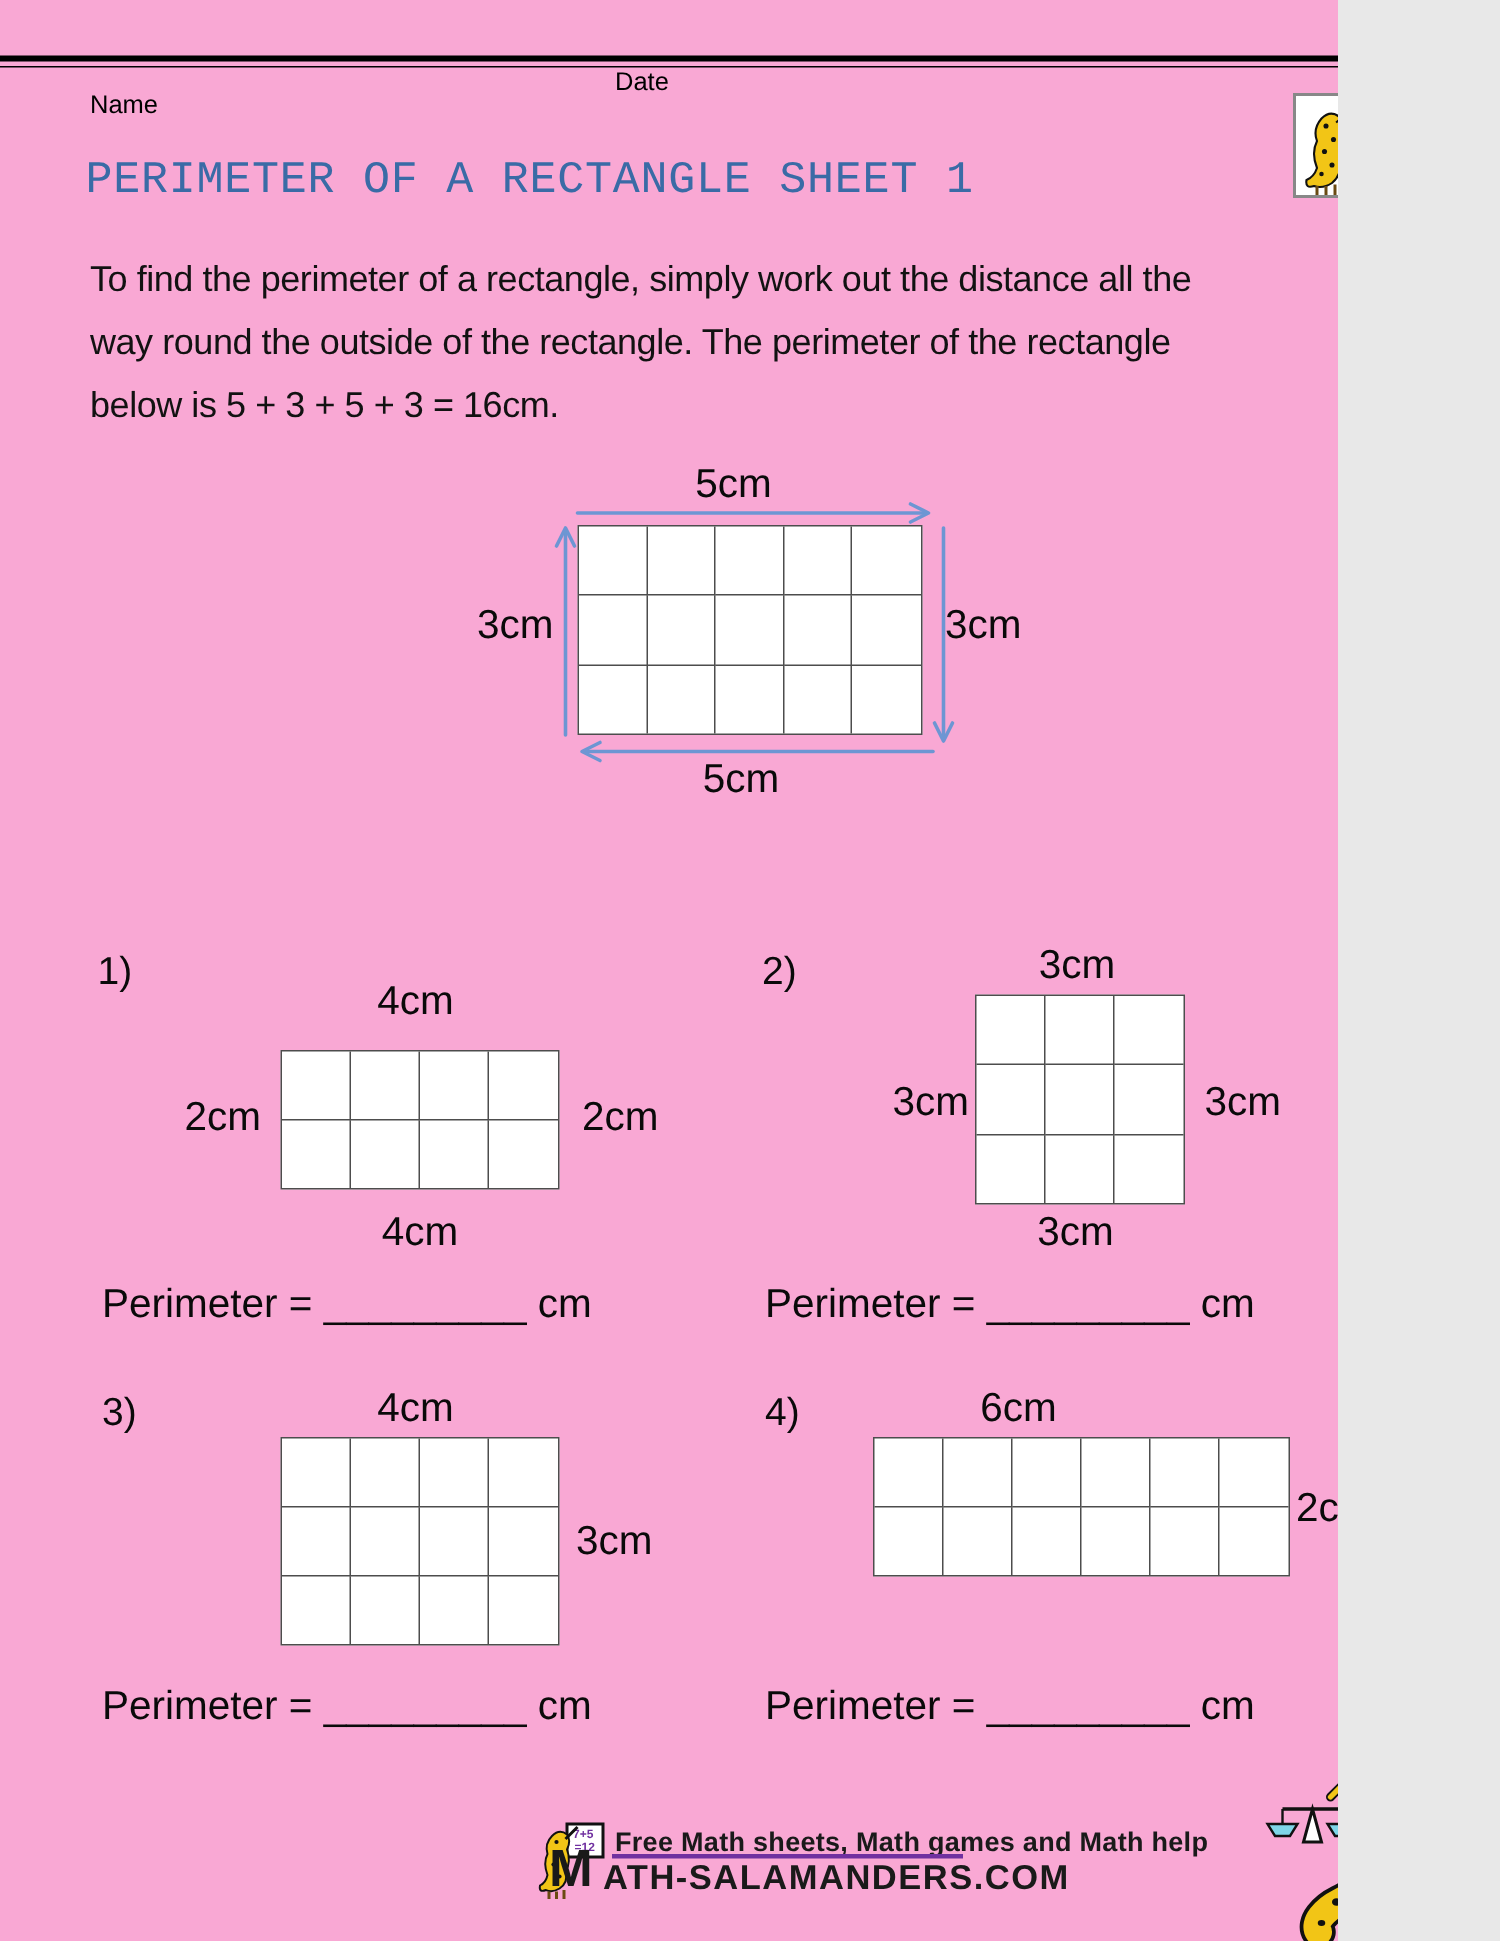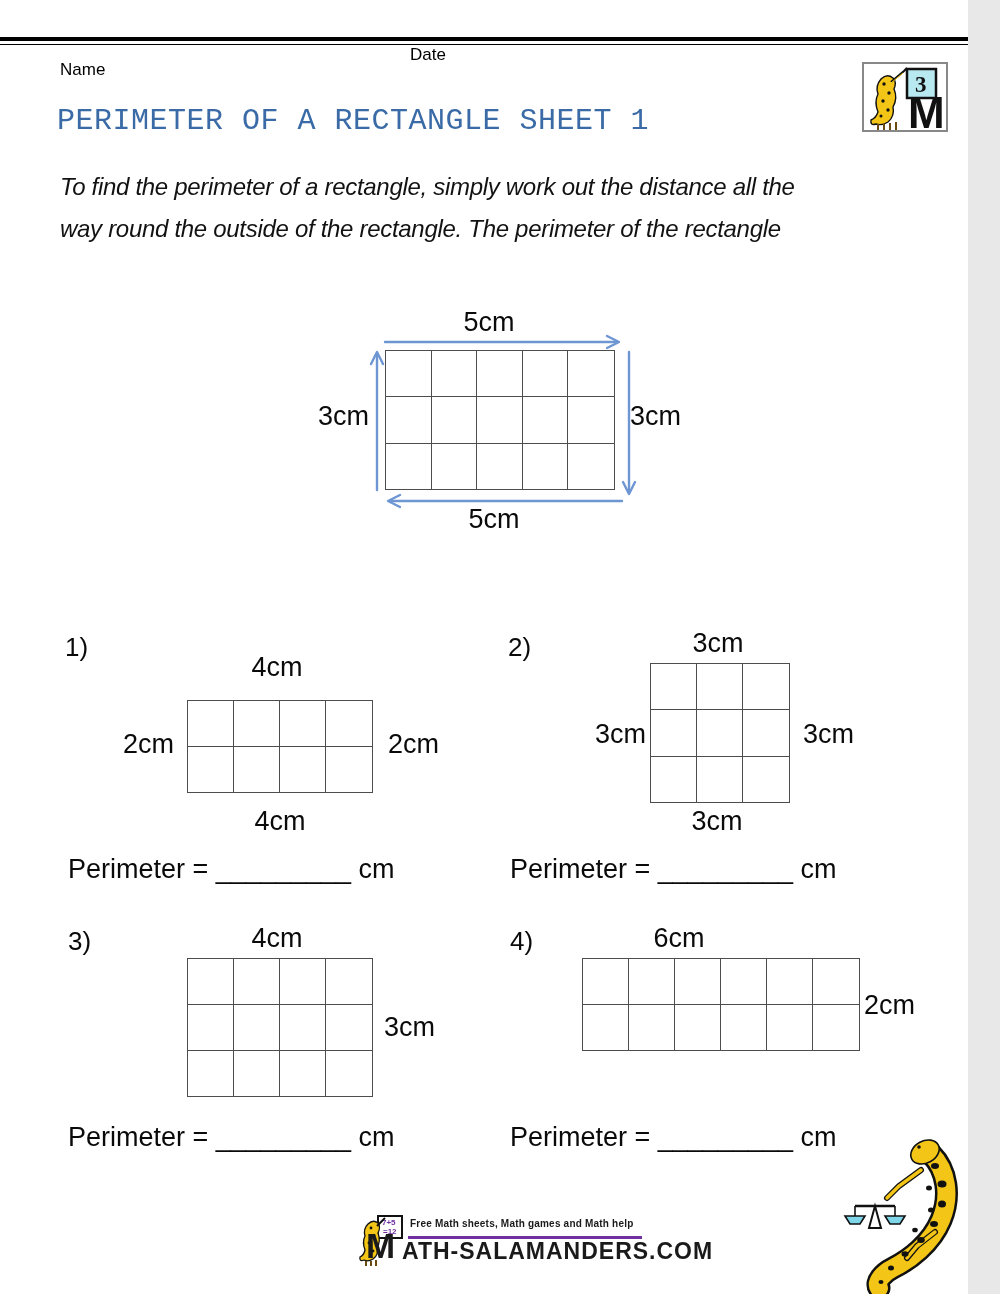--- a/index.html
+++ b/index.html
@@ -1,39 +1,39 @@
 <!DOCTYPE html>
 <html style="--title-color: #3a6ba6; --grid-line: #4d4d4d; --arrow-color: #6d96d3; --underline-color: #7030a0; --salamander-yellow: #f2c516; --scale-cyan: #7fd6e8; --logo-board-cyan: #b8e8f0;"><head>
 <meta charset="utf-8">
 <style>
   html,body{margin:0;padding:0;background:#e8e8e8;}
   .page{
-    position:relative;width:968px;height:1294px;background:#ffffff;overflow:hidden;
+    position:relative;width:892px;height:1294px;background:#f9a8d4;overflow:hidden;
     font-family:"Liberation Sans",sans-serif;color:#111;
   }
   .rule-thick{position:absolute;left:0;top:37px;width:1000px;height:4px;background:#000;}
   .rule-thin{position:absolute;left:0;top:44px;width:1000px;height:1px;background:#000;}
   .hdr-label{position:absolute;font-size:17px;color:#000;}
   .title{
     position:absolute;left:57px;top:104px;
     font-family:Liberation Mono, monospace;font-size:30px;letter-spacing:.5px;
     color:var(--title-color);white-space:nowrap;
   }
-  .intro{position:absolute;left:60px;top:166px;font-size:24px;line-height:42px;letter-spacing:-.3px;color:#121212;font-style:italic;}
+  .intro{position:absolute;left:60px;top:166px;font-size:24px;line-height:42px;letter-spacing:-.3px;color:#121212;}
   .intro div{white-space:nowrap;}
   .instruction{position:absolute;left:0;top:573px;width:1000px;text-align:center;font-size:25px;letter-spacing:-.3px;color:#121212;}
   .grid{position:absolute;border:1px solid var(--grid-line);background:#fff;box-sizing:border-box;display:grid;}
   .cell{border-right:1px solid var(--grid-line);border-bottom:1px solid var(--grid-line);}
   .dim{position:absolute;font-size:27px;color:#0a0a0a;white-space:nowrap;}
   .dim.center{transform:translateX(-50%);}
   .pnum{position:absolute;font-size:26px;color:#0a0a0a;}
   .answer{position:absolute;font-size:27px;color:#0a0a0a;white-space:nowrap;}
   .arr{position:absolute;}
   .arr g{stroke:var(--arrow-color);fill:none;stroke-width:2.4;stroke-linecap:round;stroke-linejoin:round;}
-  .footer-tagline{position:absolute;left:410px;top:1218px;font-size:10px;font-weight:bold;color:#1a1a1a;letter-spacing:.2px;}
+  .footer-tagline{position:absolute;left:410px;top:1218px;font-size:18px;font-weight:bold;color:#1a1a1a;letter-spacing:.2px;}
   .footer-rule{position:absolute;left:408px;top:1236px;width:234px;height:3px;background:var(--underline-color);}
   .footer-site{position:absolute;left:402px;top:1238px;font-size:23px;font-weight:bold;letter-spacing:1px;color:#1a1a1a;white-space:nowrap;}
   .footer-site-m{position:absolute;left:366px;top:1226px;font-size:35px;font-weight:bold;color:#1a1a1a;}
   .abs{position:absolute;}
 </style>
 </head>
 <body>
 
 <div class="page">
 
@@ -63,20 +63,21 @@
         <circle cx="26" cy="48" r="1.7" fill="#111"></circle>
       <circle cx="19" cy="54" r="1.5" fill="#111"></circle>
     </g>
   </svg>
 
   <div class="title">PERIMETER OF A RECTANGLE SHEET 1</div>
 
   <div class="intro">
     <div>To find the perimeter of a rectangle, simply work out the distance all the</div>
     <div>way round the outside of the rectangle. The perimeter of the rectangle</div>
+    <div>below is 5 + 3 + 5 + 3 = 16cm.</div>
   </div>
 
   <div>
     <div class="dim center" style="left:489px;top:307px">5cm</div>
     <svg class="arr" style="left:383px;top:334px" width="240" height="16">
       <g>
           <line x1="2" y1="8" x2="234" y2="8"></line>
           <polyline points="224,2 236,8 224,14"></polyline>
         </g>
     </svg>

